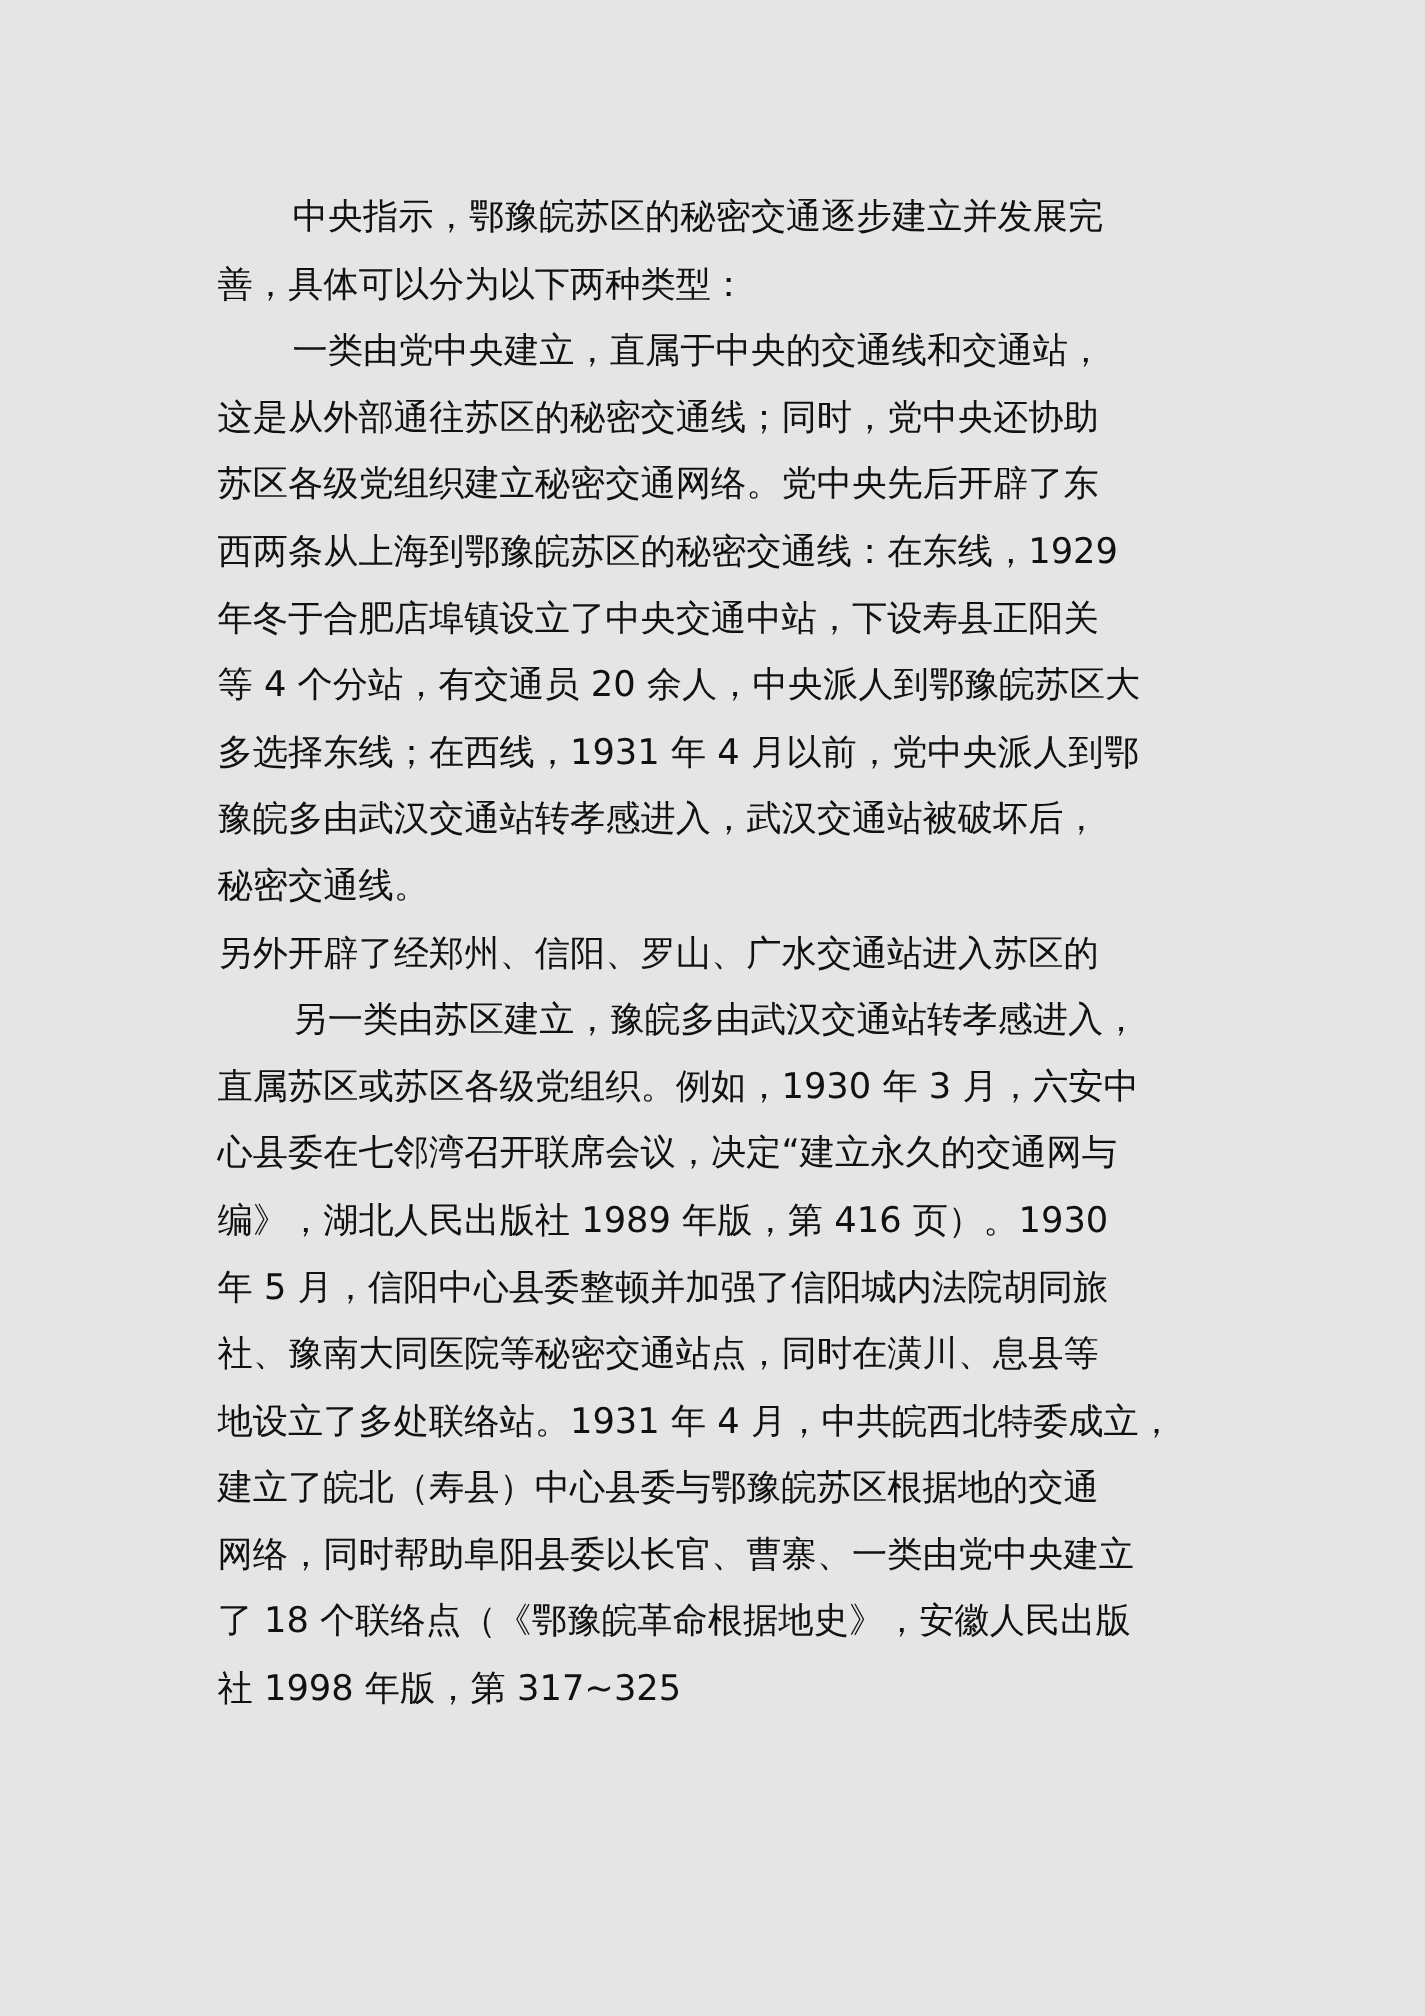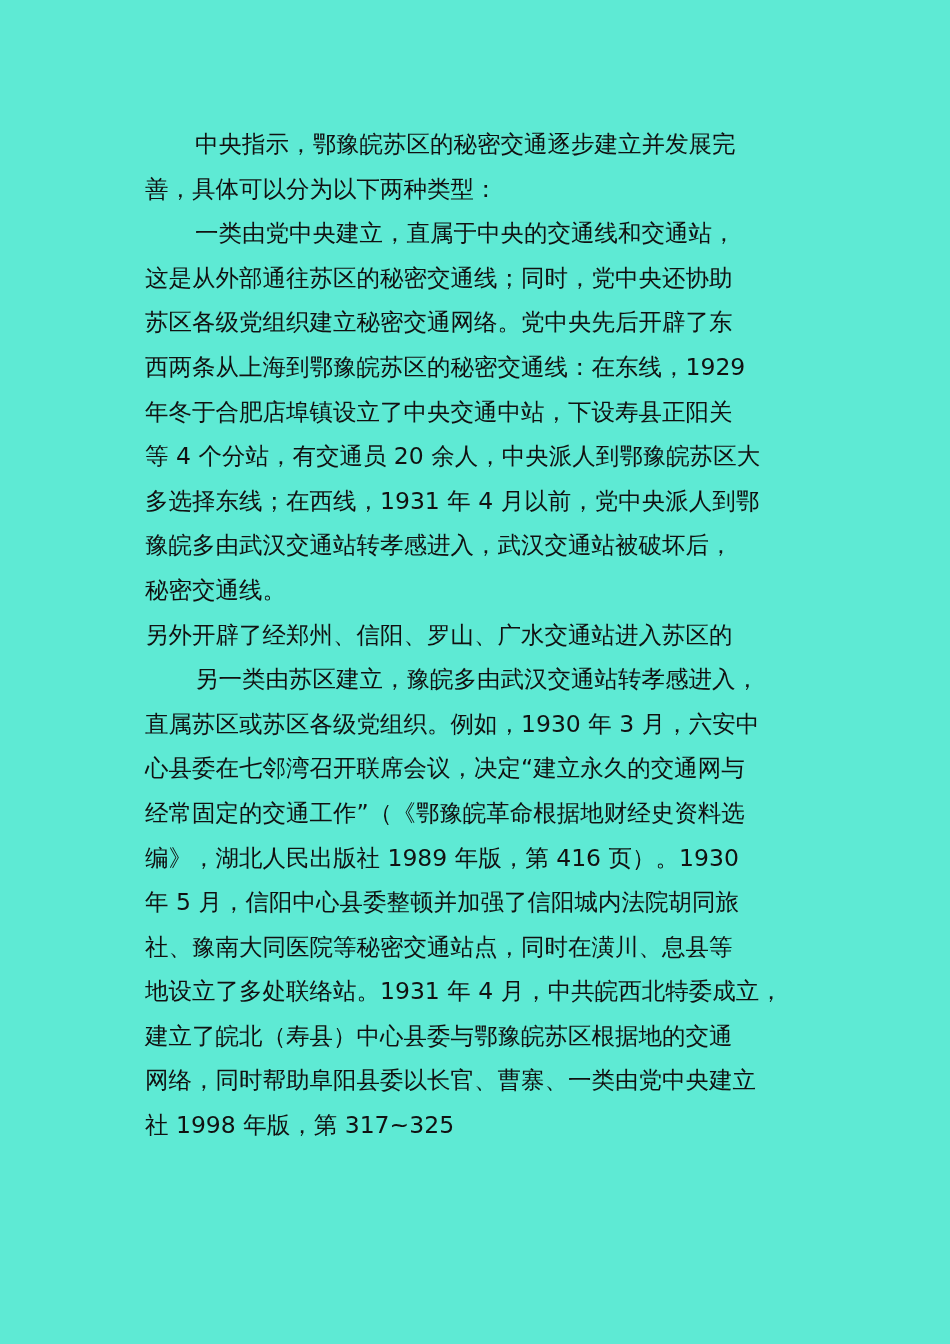--- a/index.html
+++ b/index.html
@@ -1,18 +1,18 @@
 <!DOCTYPE html>
 <html><head>
 <meta charset="utf-8">
 <style>
   html, body { margin: 0; padding: 0; background: #ffffff; }
   body { width: 950px; height: 1344px; position: relative; overflow: hidden; }
   .page {
-    position: absolute; left: 0; top: 0; width: 950px; height: 1344px; background: #5eead4;
+    position: absolute; left: 0; top: 0; width: 950px; height: 1344px; background: #e5e5e5;
   }
   .text {
     position: absolute; left: 145px; top: 122px; width: 690px;
     font-family: "DejaVu Sans", sans-serif;
     font-size: 23.5px; line-height: 44.6px; color: #111111;
     white-space: nowrap;
   }
   .line { display: block; height: 44.6px; }
   .indent { padding-left: 50px; }
 </style>
@@ -37,23 +37,23 @@
       <span class="line">多选择东线；在西线，1931 年 4 月以前，党中央派人到鄂</span>
       <span class="line">豫皖多由武汉交通站转孝感进入，武汉交通站被破坏后，</span>
       <span class="line">秘密交通线。</span>
       <span class="line">另外开辟了经郑州、信阳、罗山、广水交通站进入苏区的</span>
     </div>
 
     <div>
       <span class="line indent">另一类由苏区建立，豫皖多由武汉交通站转孝感进入，</span>
       <span class="line">直属苏区或苏区各级党组织。例如，1930 年 3 月，六安中</span>
       <span class="line">心县委在七邻湾召开联席会议，决定“建立永久的交通网与</span>
-      <span class="line">经常固定的交通工作”（《鄂豫皖革命根据地财经史资料选</span>
       <span class="line">编》，湖北人民出版社 1989 年版，第 416 页）。1930</span>
       <span class="line">年 5 月，信阳中心县委整顿并加强了信阳城内法院胡同旅</span>
       <span class="line">社、豫南大同医院等秘密交通站点，同时在潢川、息县等</span>
       <span class="line">地设立了多处联络站。1931 年 4 月，中共皖西北特委成立，</span>
       <span class="line">建立了皖北（寿县）中心县委与鄂豫皖苏区根据地的交通</span>
       <span class="line">网络，同时帮助阜阳县委以长官、曹寨、一类由党中央建立</span>
+      <span class="line">了 18 个联络点（《鄂豫皖革命根据地史》，安徽人民出版</span>
       <span class="line">社 1998 年版，第 317~325</span>
     </div>
   </div>
 </div>
 
 </body></html>

